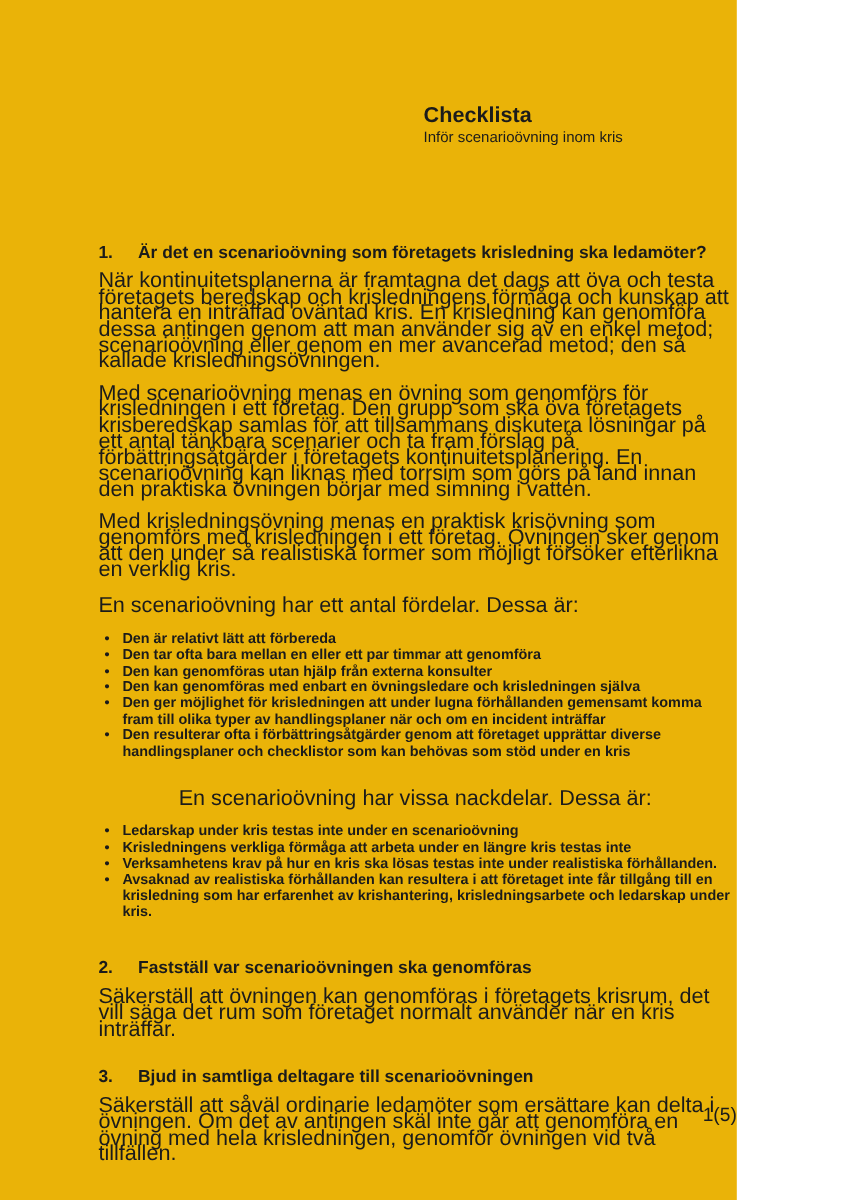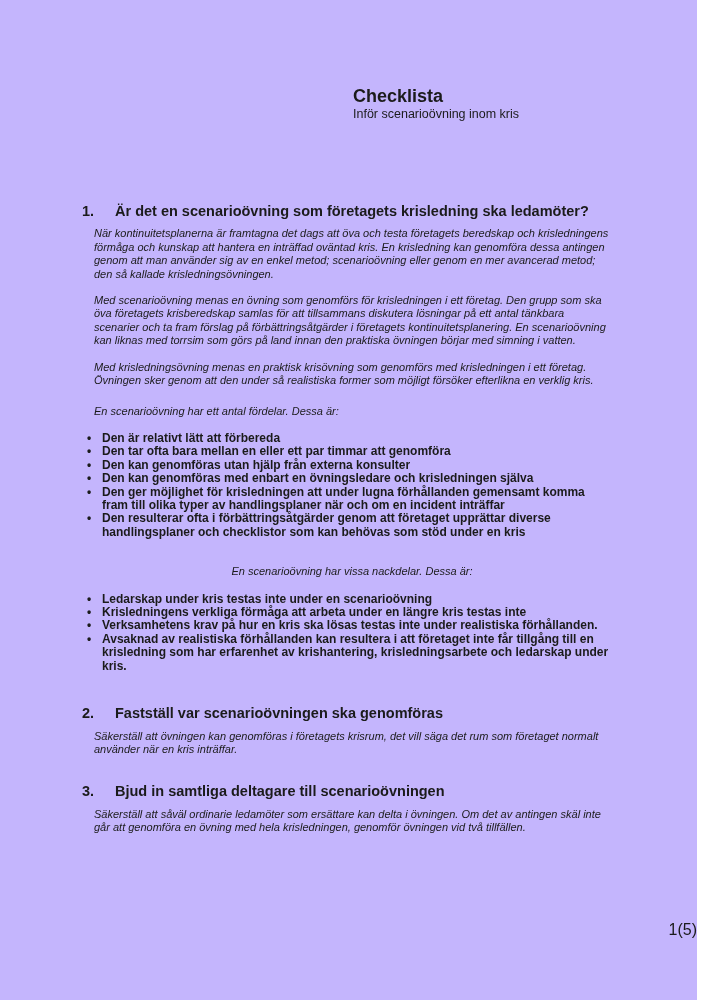--- a/index.html
+++ b/index.html
@@ -2,23 +2,23 @@
 <html lang="sv"><head>
 <meta charset="utf-8">
 <style>
   html, body {
     margin: 0;
     padding: 0;
     background: #ffffff;
   }
   .page {
     position: relative;
-    width: 697px;
+    width: 614px;
     height: 1000px;
-    background: #c4b5fd;
+    background: #eab308;
     font-family: "Liberation Sans", "DejaVu Sans", sans-serif;
     color: #1b1b1b;
     overflow: hidden;
   }
   .content {
     position: absolute;
     left: 82px;
     top: 0;
     width: 528px;
   }
@@ -47,24 +47,23 @@
   .section-heading .sec-num {
     flex: 0 0 33px;
   }
   .section-heading .sec-text {
     flex: 1 1 auto;
   }
   .h1-s1 { margin-top: 80px; }
   .h1-s2 { margin-top: 32px; }
   .h1-s3 { margin-top: 26px; }
   .para {
-    font-size: 11px;
+    font-size: 18px;
     line-height: 13.4px;
-    margin: 13px 0 0 12px;
-    font-style: italic;
+    margin: 13px 0 0 0;
   }
   .para.after-heading { margin-top: 8px; }
   .para.list-intro-1 { margin-top: 17px; }
   .para.list-intro-2 { margin-top: 26px; text-align: center; }
   .bullet-list {
     list-style: none;
     margin: 14px 0 0 0;
     padding: 0;
     font-size: 12px;
     line-height: 13.4px;

